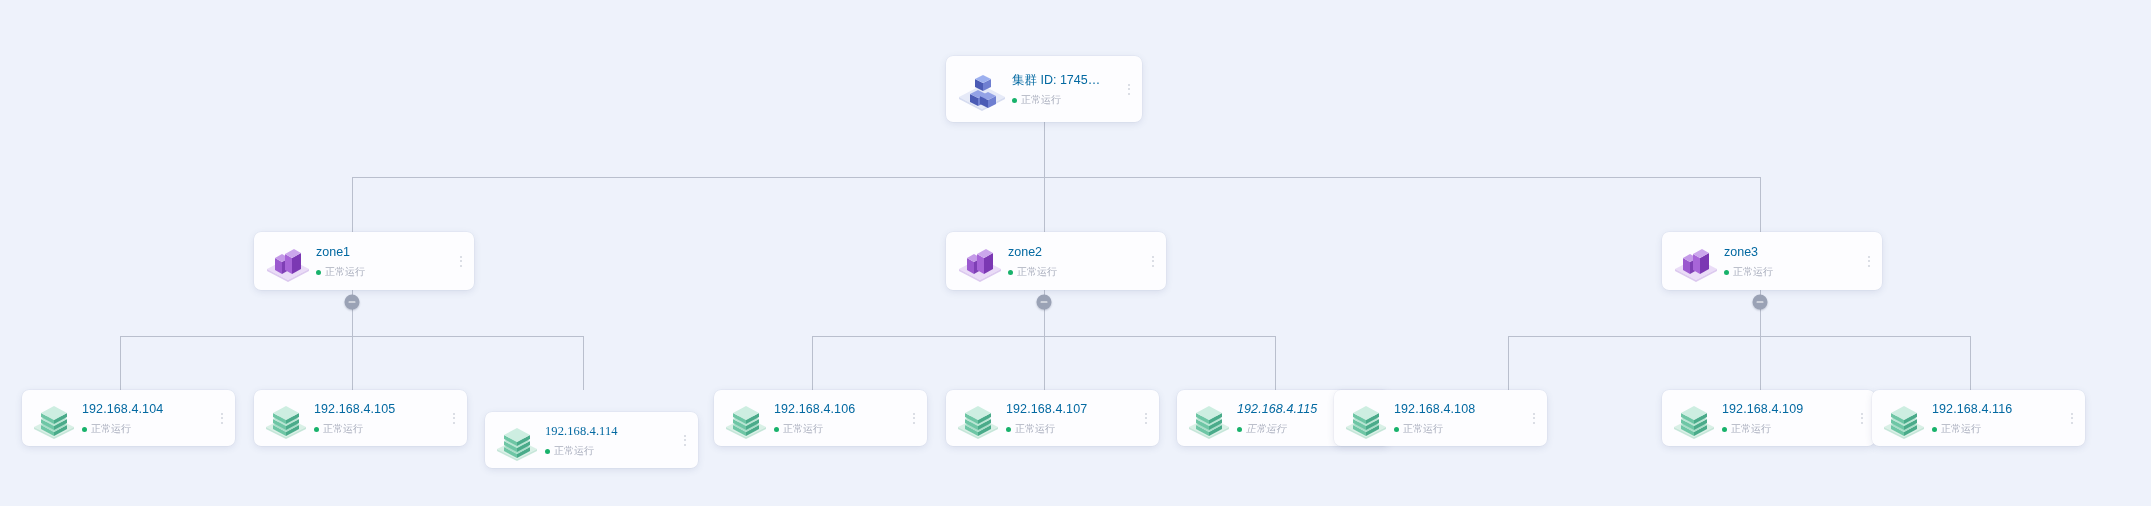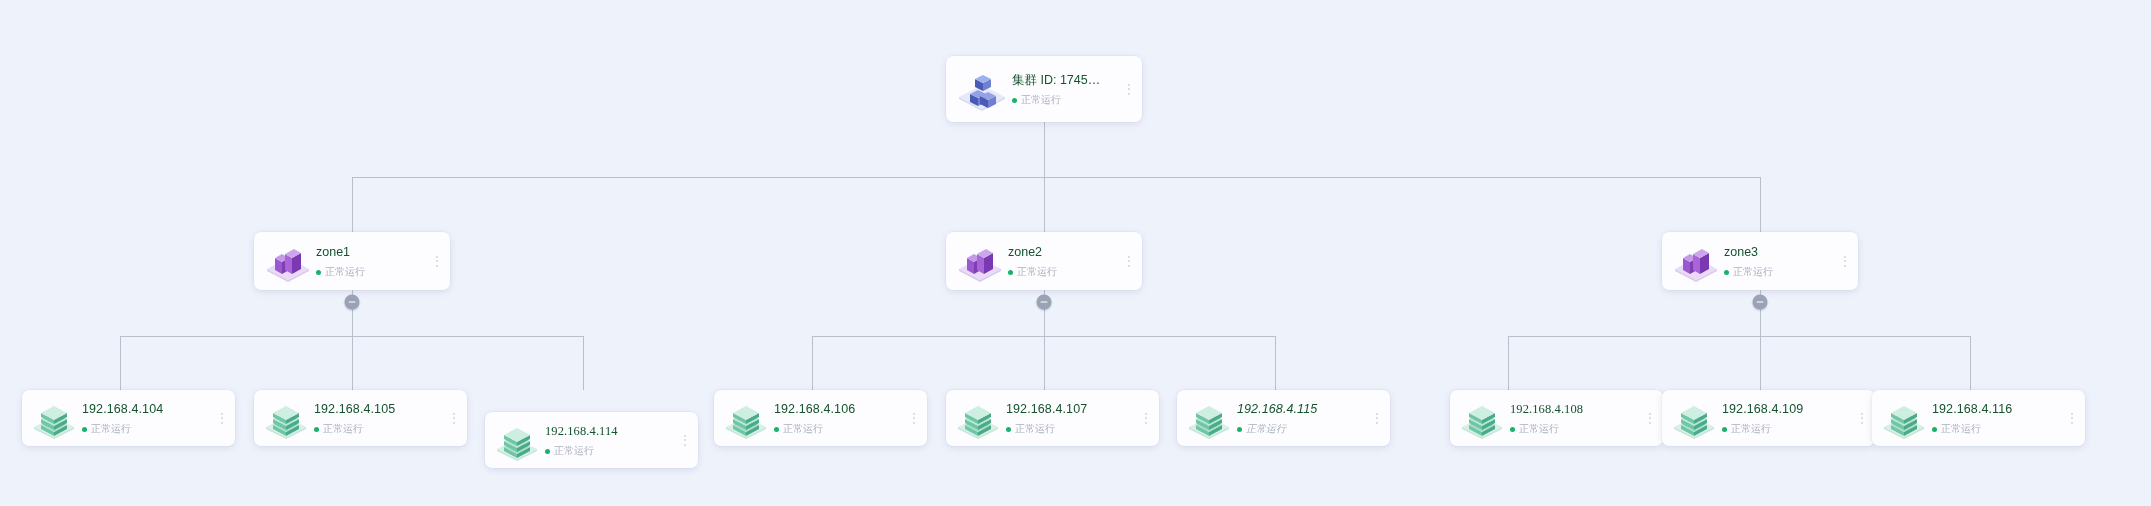--- a/index.html
+++ b/index.html
@@ -40,21 +40,21 @@
   .node .ico{
     flex:0 0 auto;
     display:flex;align-items:center;justify-content:center;
     position:relative;
   }
   .node .body{
     flex:1 1 auto;min-width:0;
     display:flex;flex-direction:column;justify-content:center;
   }
   .node .title{
-    color:#14532d;
+    color:#0369a1;
     white-space:nowrap;overflow:hidden;text-overflow:ellipsis;
     line-height:1.15;
   }
   .node .status{
     display:flex;align-items:center;gap:4px;
     margin-top:8px;line-height:1;
   }
   .node .dot{
     width:5px;height:5px;border-radius:50%;
     background:#18b26b;flex:0 0 auto;
@@ -72,21 +72,21 @@
     background:#cfd3dd;
   }
 
   
   .root{width:196px;height:66px;padding:0 10px 0 8px;}
   .root .ico{width:56px;height:50px;margin-right:2px;}
   .root .title{font-size:12.5px;}
   .root .stxt{font-size:10px;}
 
   
-  .zone{width:196px;height:58px;padding:0 10px 0 8px;}
+  .zone{width:220px;height:58px;padding:0 10px 0 8px;}
   .zone .ico{width:52px;height:50px;margin-right:2px;}
   .zone .title{font-size:12.5px;}
   .zone .stxt{font-size:10px;}
 
   
   .srv{width:213px;height:56px;padding:0 10px 0 6px;}
   .srv .ico{width:52px;height:50px;margin-right:2px;}
   .srv .title{font-size:12.5px;letter-spacing:.1px;}
   .srv .stxt{font-size:10px;}
 
@@ -436,21 +436,21 @@
         <span class="stxt">正常运行</span>
       </div>
     </div>
     <div class="more">
       <i></i>
         <i></i>
         <i></i>
     </div>
   </div>
 
-  <div class="node srv" style="left:1450px;top:390px;font-family:Liberation Serif, serif;">
+  <div class="node srv" style="left:1334px;top:390px;">
     <div class="ico">
       <svg width="50" height="46" viewBox="0 0 50 46">
         <polygon points="25,42 5,32 25,22 45,32" fill="#d9f0e6"></polygon>
         <polygon points="25,44 5,34 5,32 25,42 45,32 45,34" fill="#c6e6d9"></polygon>
         <polygon points="12,30 25,37 25,41 12,34" fill="#6ec6a5"></polygon>
         <polygon points="25,37 38,30 38,34 25,41" fill="#4aab8a"></polygon>
         <polygon points="12,30 25,23 38,30 25,37" fill="#a8ddc8"></polygon>
         <polygon points="12,24 25,31 25,35 12,28" fill="#6ec6a5"></polygon>
         <polygon points="25,31 38,24 38,28 25,35" fill="#4aab8a"></polygon>
         <polygon points="12,24 25,17 38,24 25,31" fill="#b9e5d3"></polygon>

